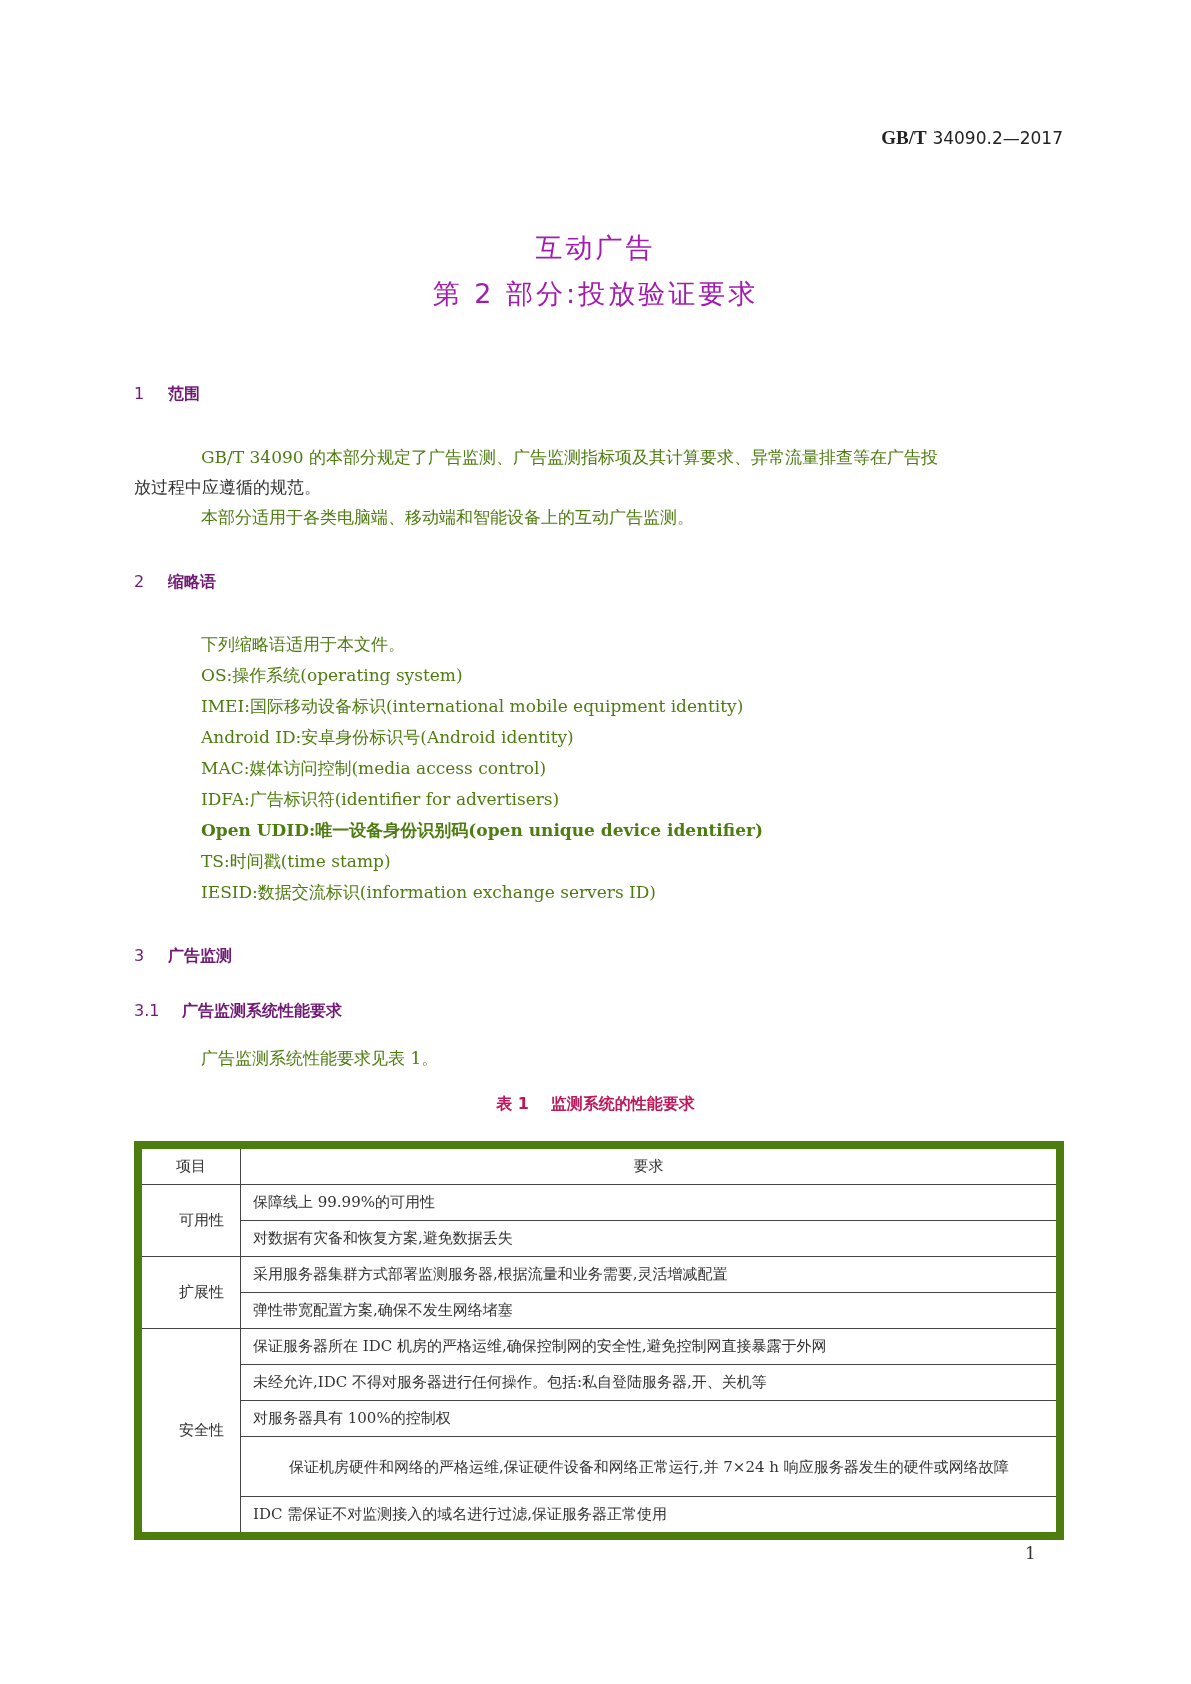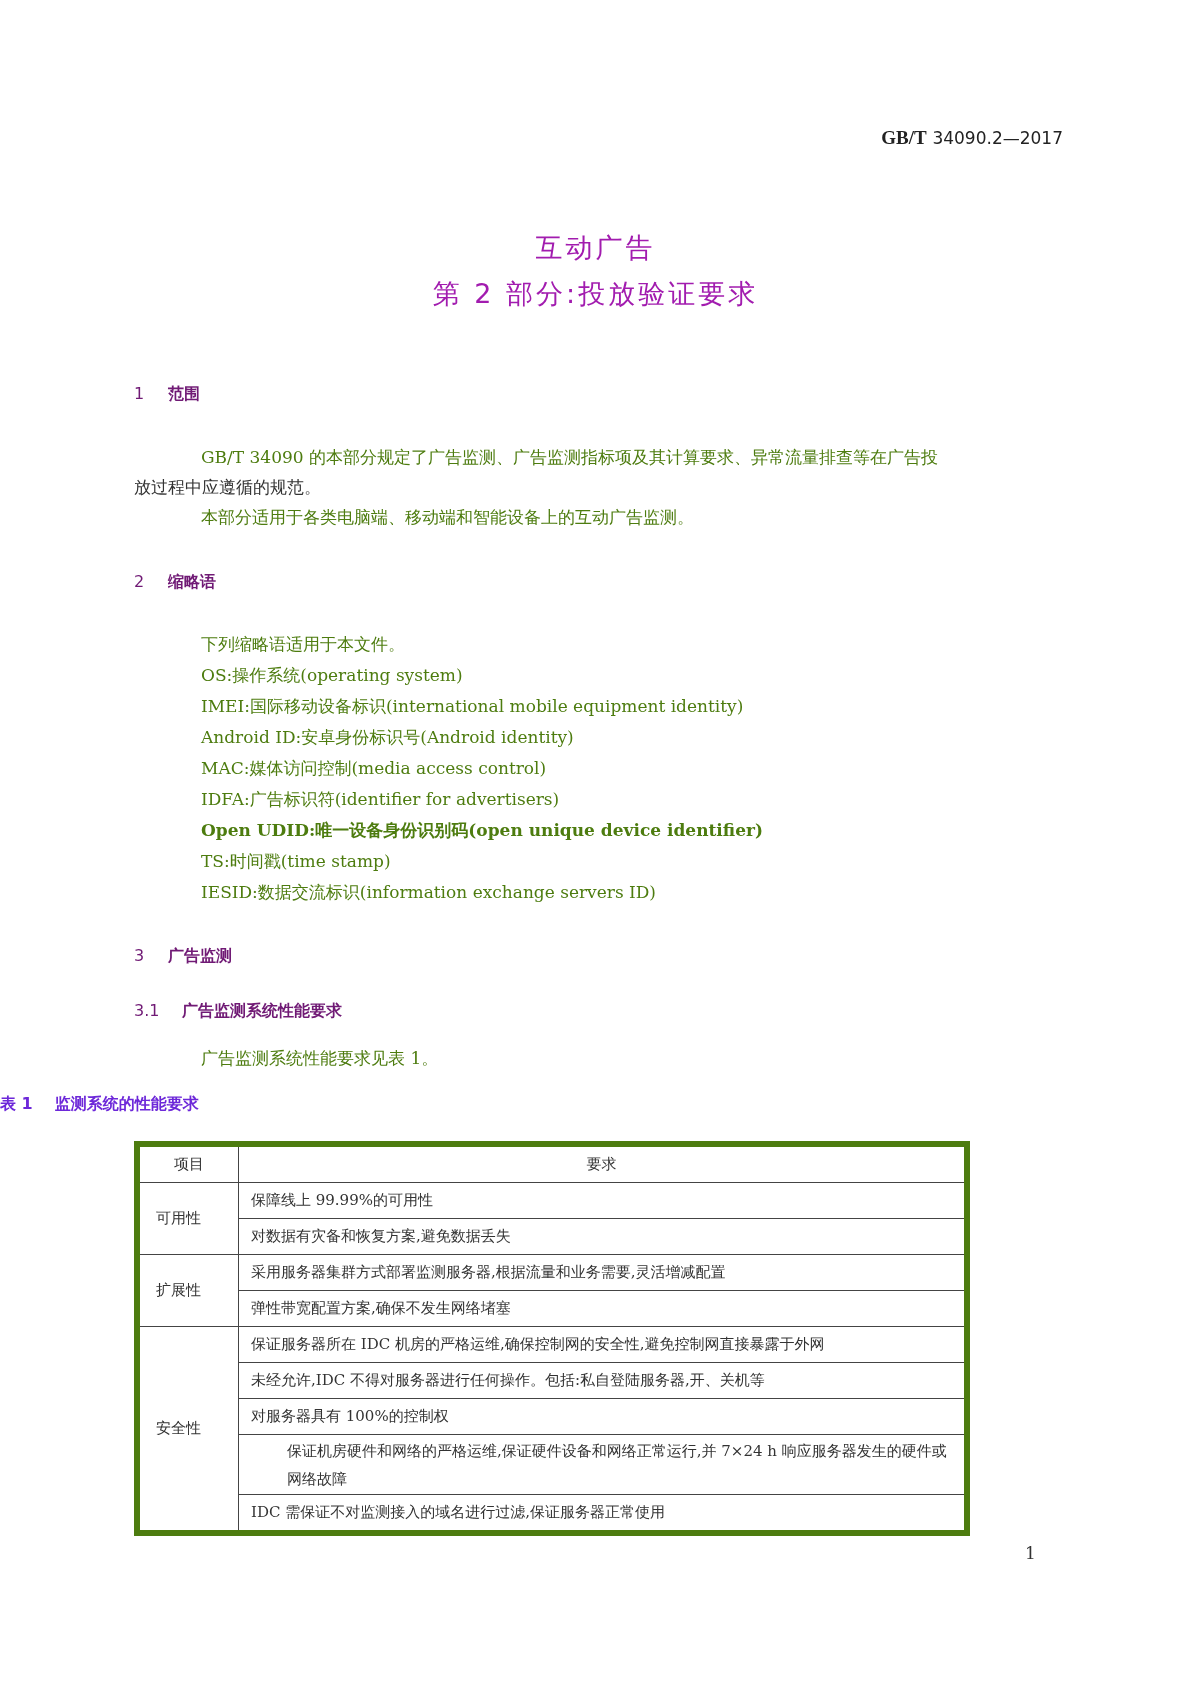--- a/index.html
+++ b/index.html
@@ -8,27 +8,27 @@
   .abs { position: absolute; white-space: nowrap; }
   .std-code { right: 128px; top: 127px; font-size: 18px; color: #222; }
   .std-code b { font-family: "Liberation Serif", serif; font-weight: bold; font-size: 19px; }
   .std-code span.num { font-family: "DejaVu Sans", sans-serif; font-size: 17px; }
   .title { left: 0; width: 1191px; text-align: center; font-family: "DejaVu Sans", sans-serif; font-size: 27px; color: #a21caf; letter-spacing: 3px; }
   .h1 { left: 134px; font-family: "DejaVu Sans", sans-serif; font-weight: bold; font-size: 16px; color: #701a75; }
   .h1 .n { display: inline-block; width: 34px; font-weight: normal; }
   .h2 .n { width: 48px; }
   .para { left: 177px; font-size: 17px; color: #4d7c0f; margin-left: 24px; }
   .para-cont { left: 134px; font-size: 17px; color: #333; }
-  .caption { left: 0; width: 1191px; text-align: left; font-family: "DejaVu Sans", sans-serif; font-weight: bold; font-size: 16px; color: #6d28d9; }
+  .caption { left: 0; width: 1191px; text-align: center; font-family: "DejaVu Sans", sans-serif; font-weight: bold; font-size: 16px; color: #be185d; }
   .caption .n { margin-right: 22px; }
-  table.req { position: absolute; left: 134px; top: 1141px; width: 836px; border-collapse: collapse;
-              border: 6px solid #4d7c0f; font-size: 15px; color: #333; }
+  table.req { position: absolute; left: 134px; top: 1141px; width: 930px; border-collapse: collapse;
+              border: 8px solid #4d7c0f; font-size: 15px; color: #333; }
   table.req td, table.req th { border: 1px solid #444; padding: 0 12px; font-weight: normal; }
   table.req th { height: 35px; text-align: center; }
-  table.req td.cat { width: 66px; text-align: left; padding: 0 16px; font-family: Liberation Serif, serif; }
+  table.req td.cat { width: 66px; text-align: right; padding: 0 16px; font-family: Liberation Serif, serif; }
   table.req td.item { height: 35px; text-align: left; }
   table.req td.item.tall { height: 59px; line-height: 28px; white-space: normal; padding-left: 48px; }
   .page-no { left: 1025px; top: 1543px; font-size: 17px; color: #333; }
 </style>
 </head>
 <body>
 
 <div class="abs std-code">
   <b>GB/T</b>
   <span class="num">34090.2—2017</span>

